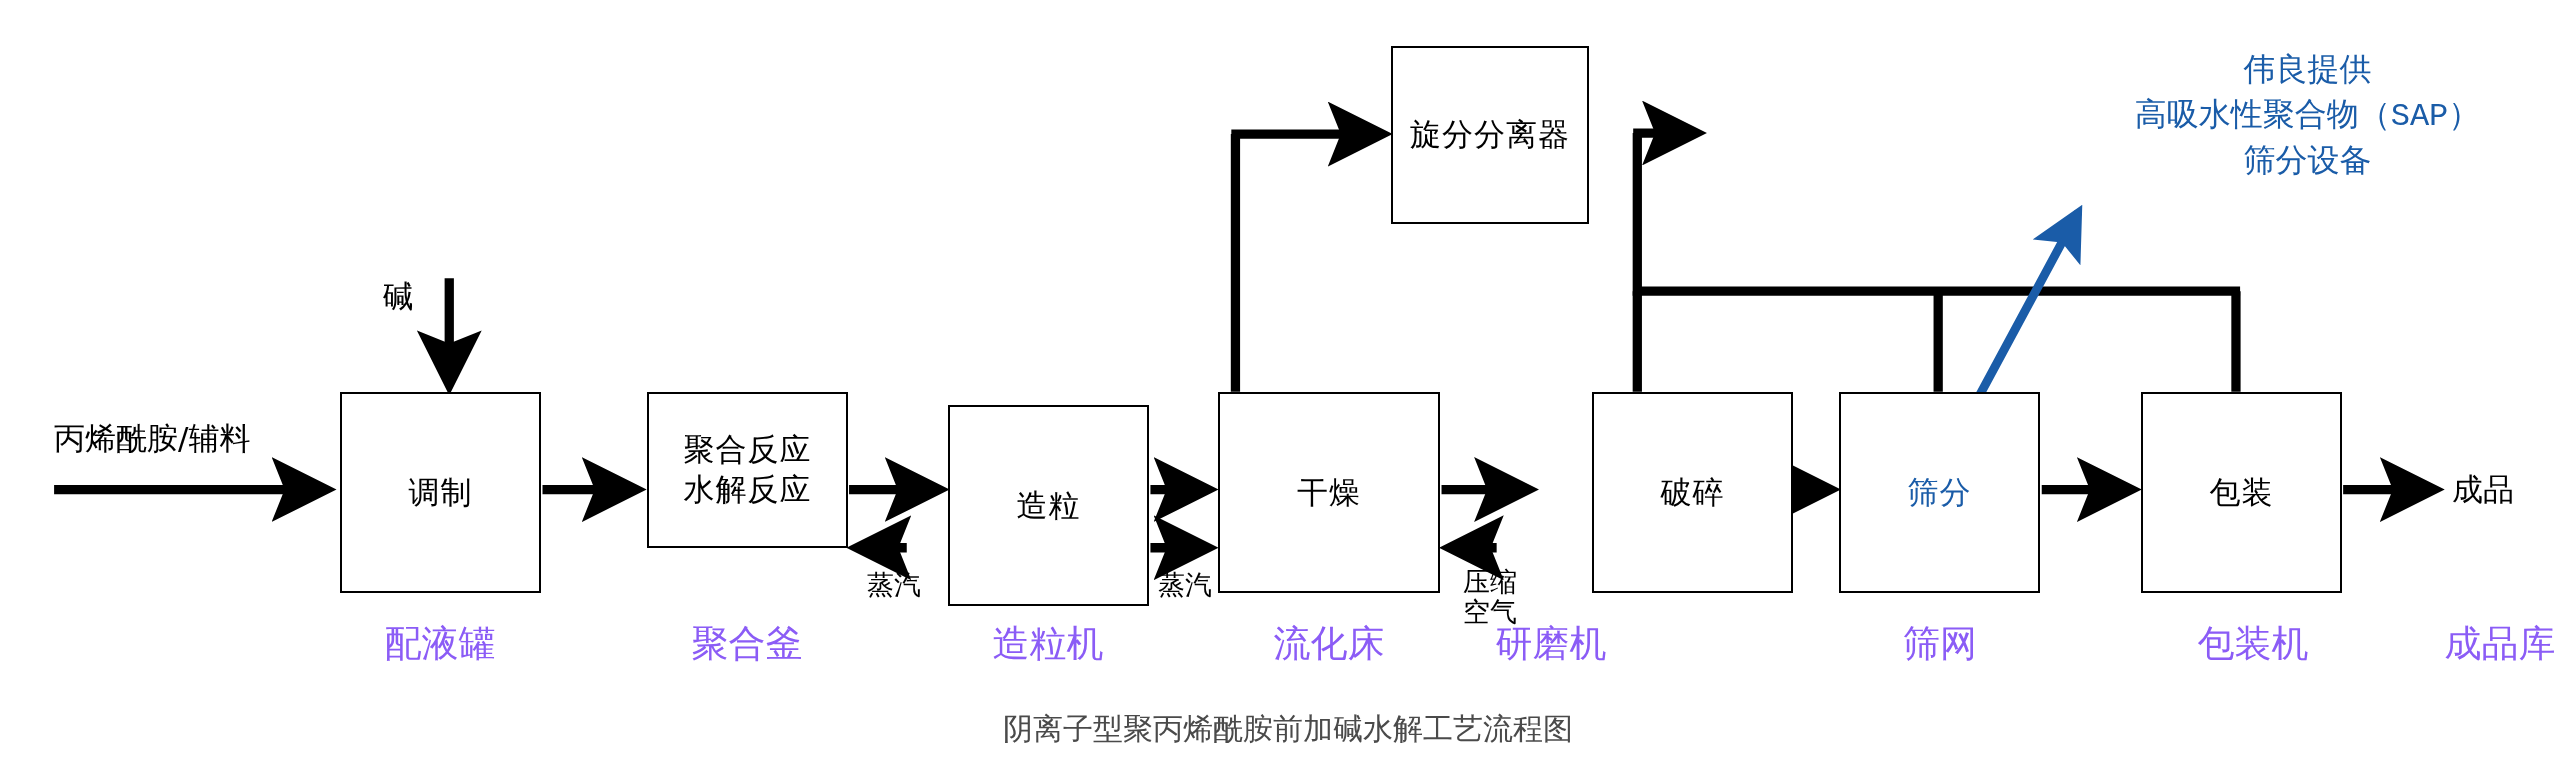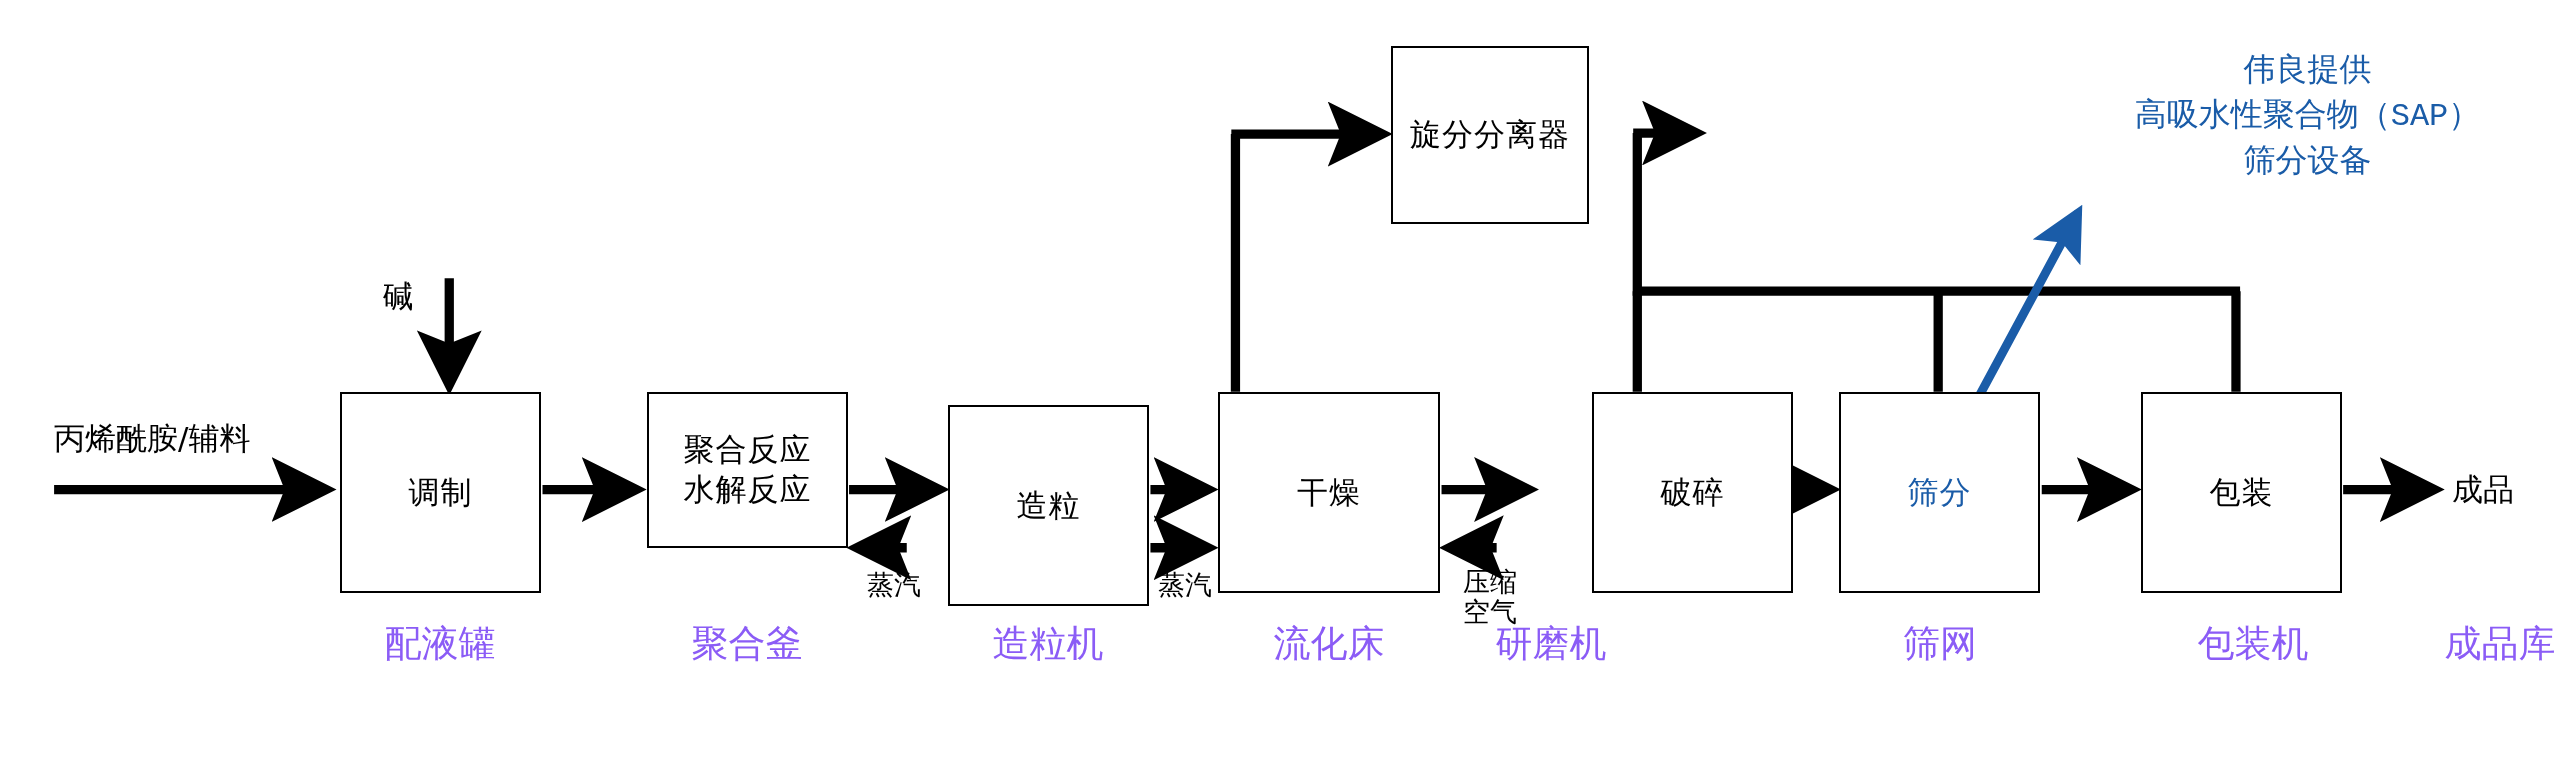--- a/index.html
+++ b/index.html
@@ -206,15 +206,16 @@
   <div class="eqlabel" style="left:1940px; top:622px;">筛网</div>
   <div class="eqlabel" style="left:2241px; top:622px;margin-left:12px;">包装机</div>
   <div class="eqlabel" style="left:2500px; top:622px;">成品库</div>
 
   <div class="annot" style="left:2050px; top:49px; width:515px;">
     <span class="aline">伟良提供</span>
     <span class="aline">高吸水性聚合物（SAP）</span>
     <span class="aline">筛分设备</span>
   </div>
 
+  <div class="caption" style="left:1288px; top:711px;">阴离子型聚丙烯酰胺前加碱水解工艺流程图</div>
 
 </div>
 
 
 </body></html>

